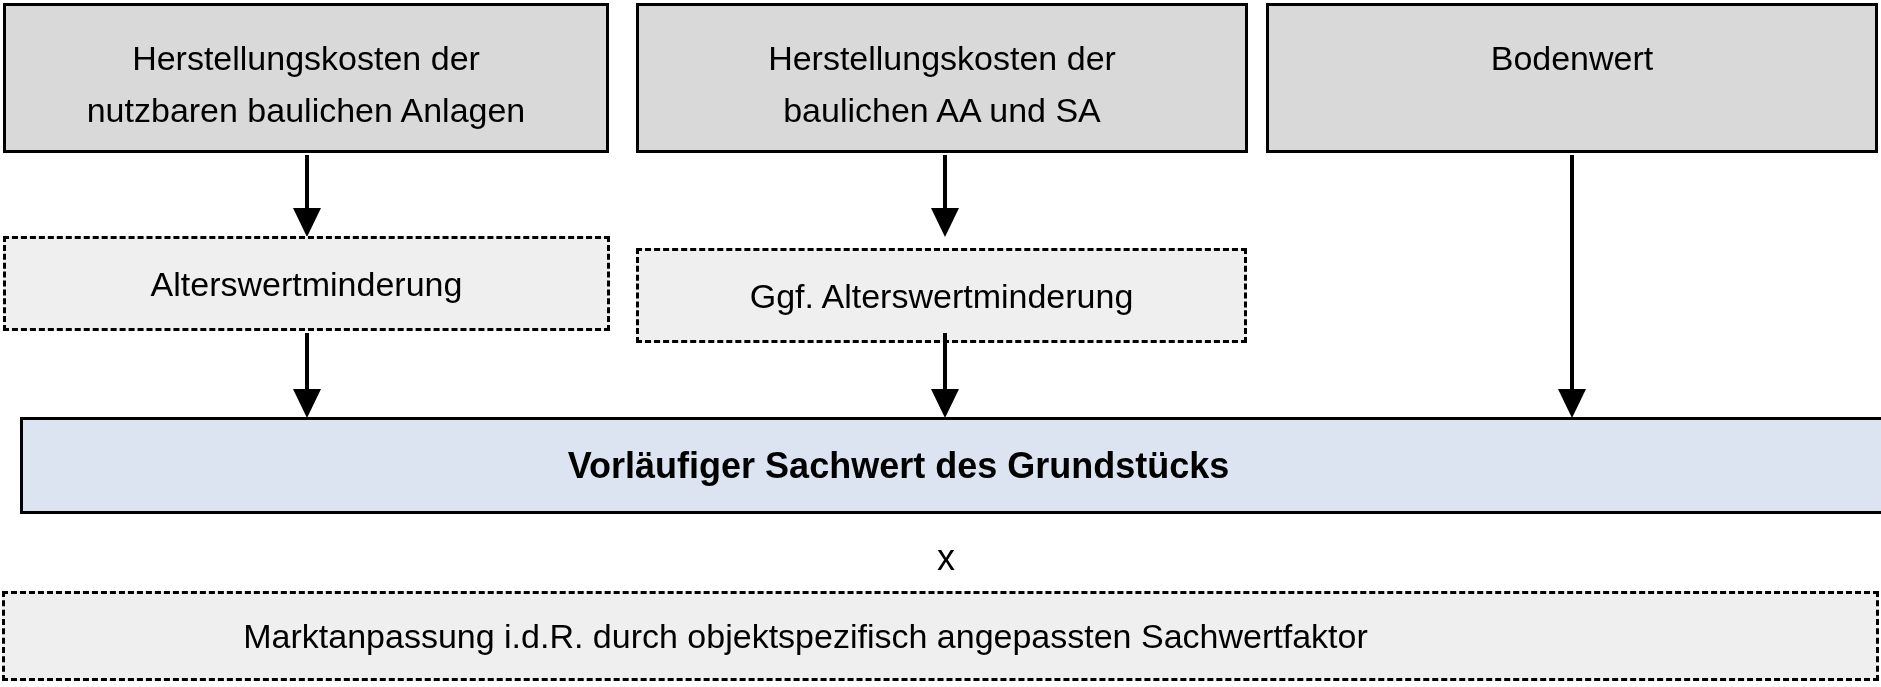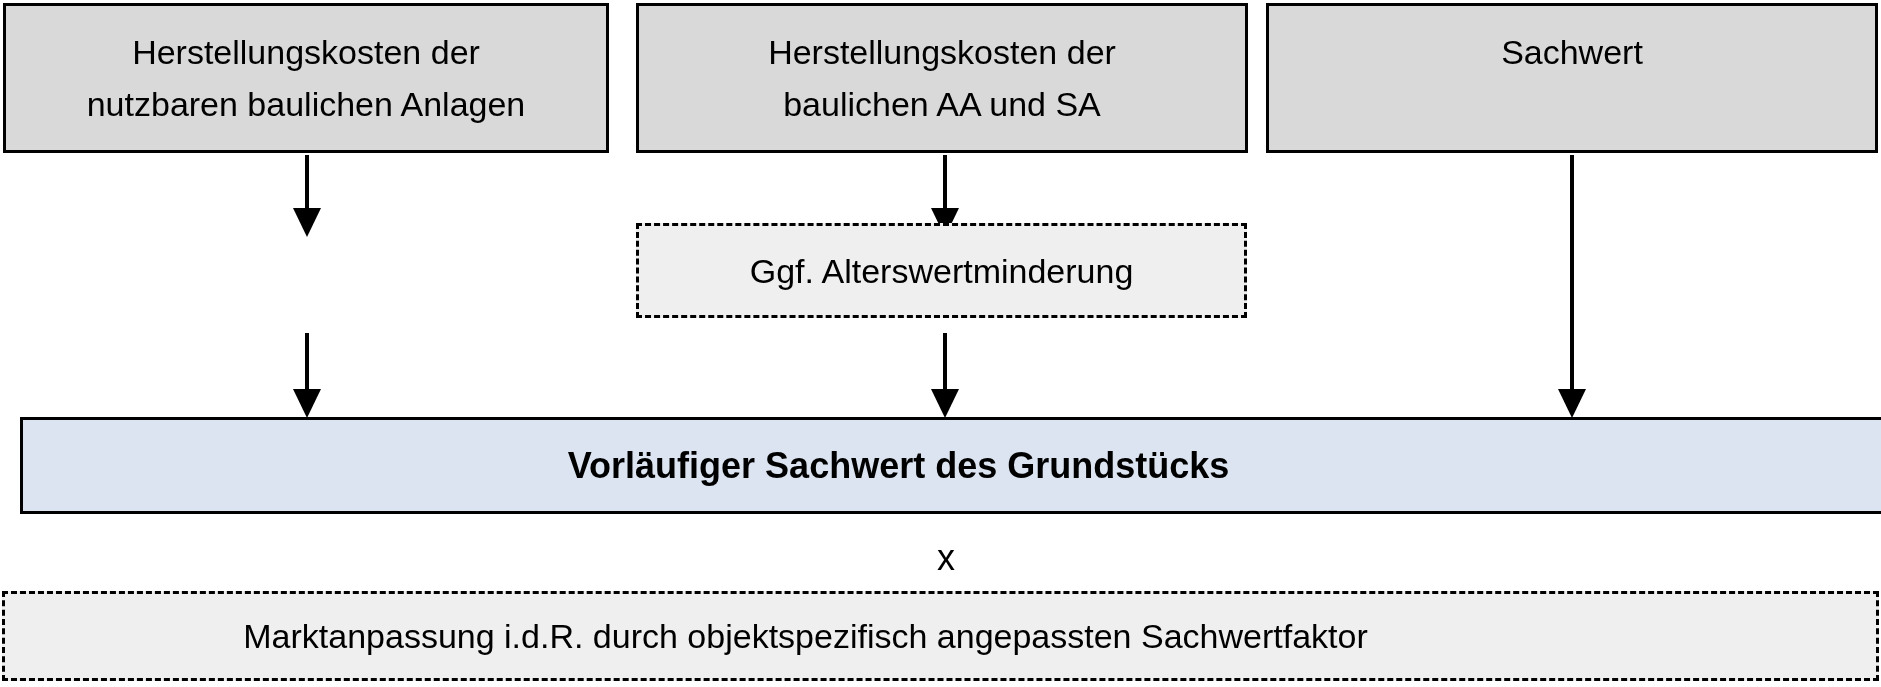--- a/index.html
+++ b/index.html
@@ -24,21 +24,21 @@
     text-align: center;
     font-size: 34px;
   }
   .box .label {
     white-space: pre-line;
   }
   .box-solid-gray {
     border: 3px solid var(--border, #000000);
     background: var(--box-gray, #d9d9d9);
     align-items: flex-start;
-    padding-top: 20px;
+    padding-top: 26px;
     line-height: 52px;
   }
   .box-dashed {
     border: 3px dashed var(--border, #000000);
     background: var(--box-light, #efefef);
     align-items: center;
     line-height: 42px;
   }
   .box-result {
     border: 3px solid var(--border, #000000);
@@ -59,21 +59,21 @@
     text-align: center;
     font-size: 36px;
     line-height: 40px;
   }
 
   
   #box-cost-usable   { left: 3px;    top: 3px;   width: 606px;  height: 150px; }
   #box-cost-aa-sa    { left: 636px;  top: 3px;   width: 612px;  height: 150px; }
   #box-land-value    { left: 1266px; top: 3px;   width: 612px;  height: 150px; }
   #box-depreciation      { left: 3px;   top: 236px; width: 607px; height: 95px; }
-  #box-depreciation-opt  { left: 636px; top: 223px; width: 611px; height: 95px; }
+  #box-depreciation-opt  { left: 636px; top: 248px; width: 611px; height: 95px; }
   #box-result        { left: 20px; top: 417px; width: 1877px; height: 97px; }
   #box-market        { left: 2px; top: 591px; width: 1877px; height: 90px; }
 
   .arrow {
     position: absolute;
     width: 28px;
     display: flex;
     flex-direction: column;
     align-items: center;
   }
@@ -104,32 +104,35 @@
     <span class="label">Herstellungskosten der
 nutzbaren baulichen Anlagen</span>
   </div>
 
   <div class="box box-solid-gray" id="box-cost-aa-sa">
     <span class="label">Herstellungskosten der
 baulichen AA und SA</span>
   </div>
 
   <div class="box box-solid-gray" id="box-land-value">
-    <span class="label">Sachwert</span>
+    <span class="label">Bodenwert</span>
   </div>
 
   <div class="arrow" id="arrow-1">
     <div class="shaft"></div>
     <div class="head"></div>
   </div>
   <div class="arrow" id="arrow-2">
     <div class="shaft"></div>
     <div class="head"></div>
   </div>
 
+  <div class="box box-dashed" id="box-depreciation">
+    <span class="label">Alterswertminderung</span>
+  </div>
 
   <div class="box box-dashed" id="box-depreciation-opt">
     <span class="label">Ggf. Alterswertminderung</span>
   </div>
 
   <div class="arrow" id="arrow-3">
     <div class="shaft"></div>
     <div class="head"></div>
   </div>
   <div class="arrow" id="arrow-4">

